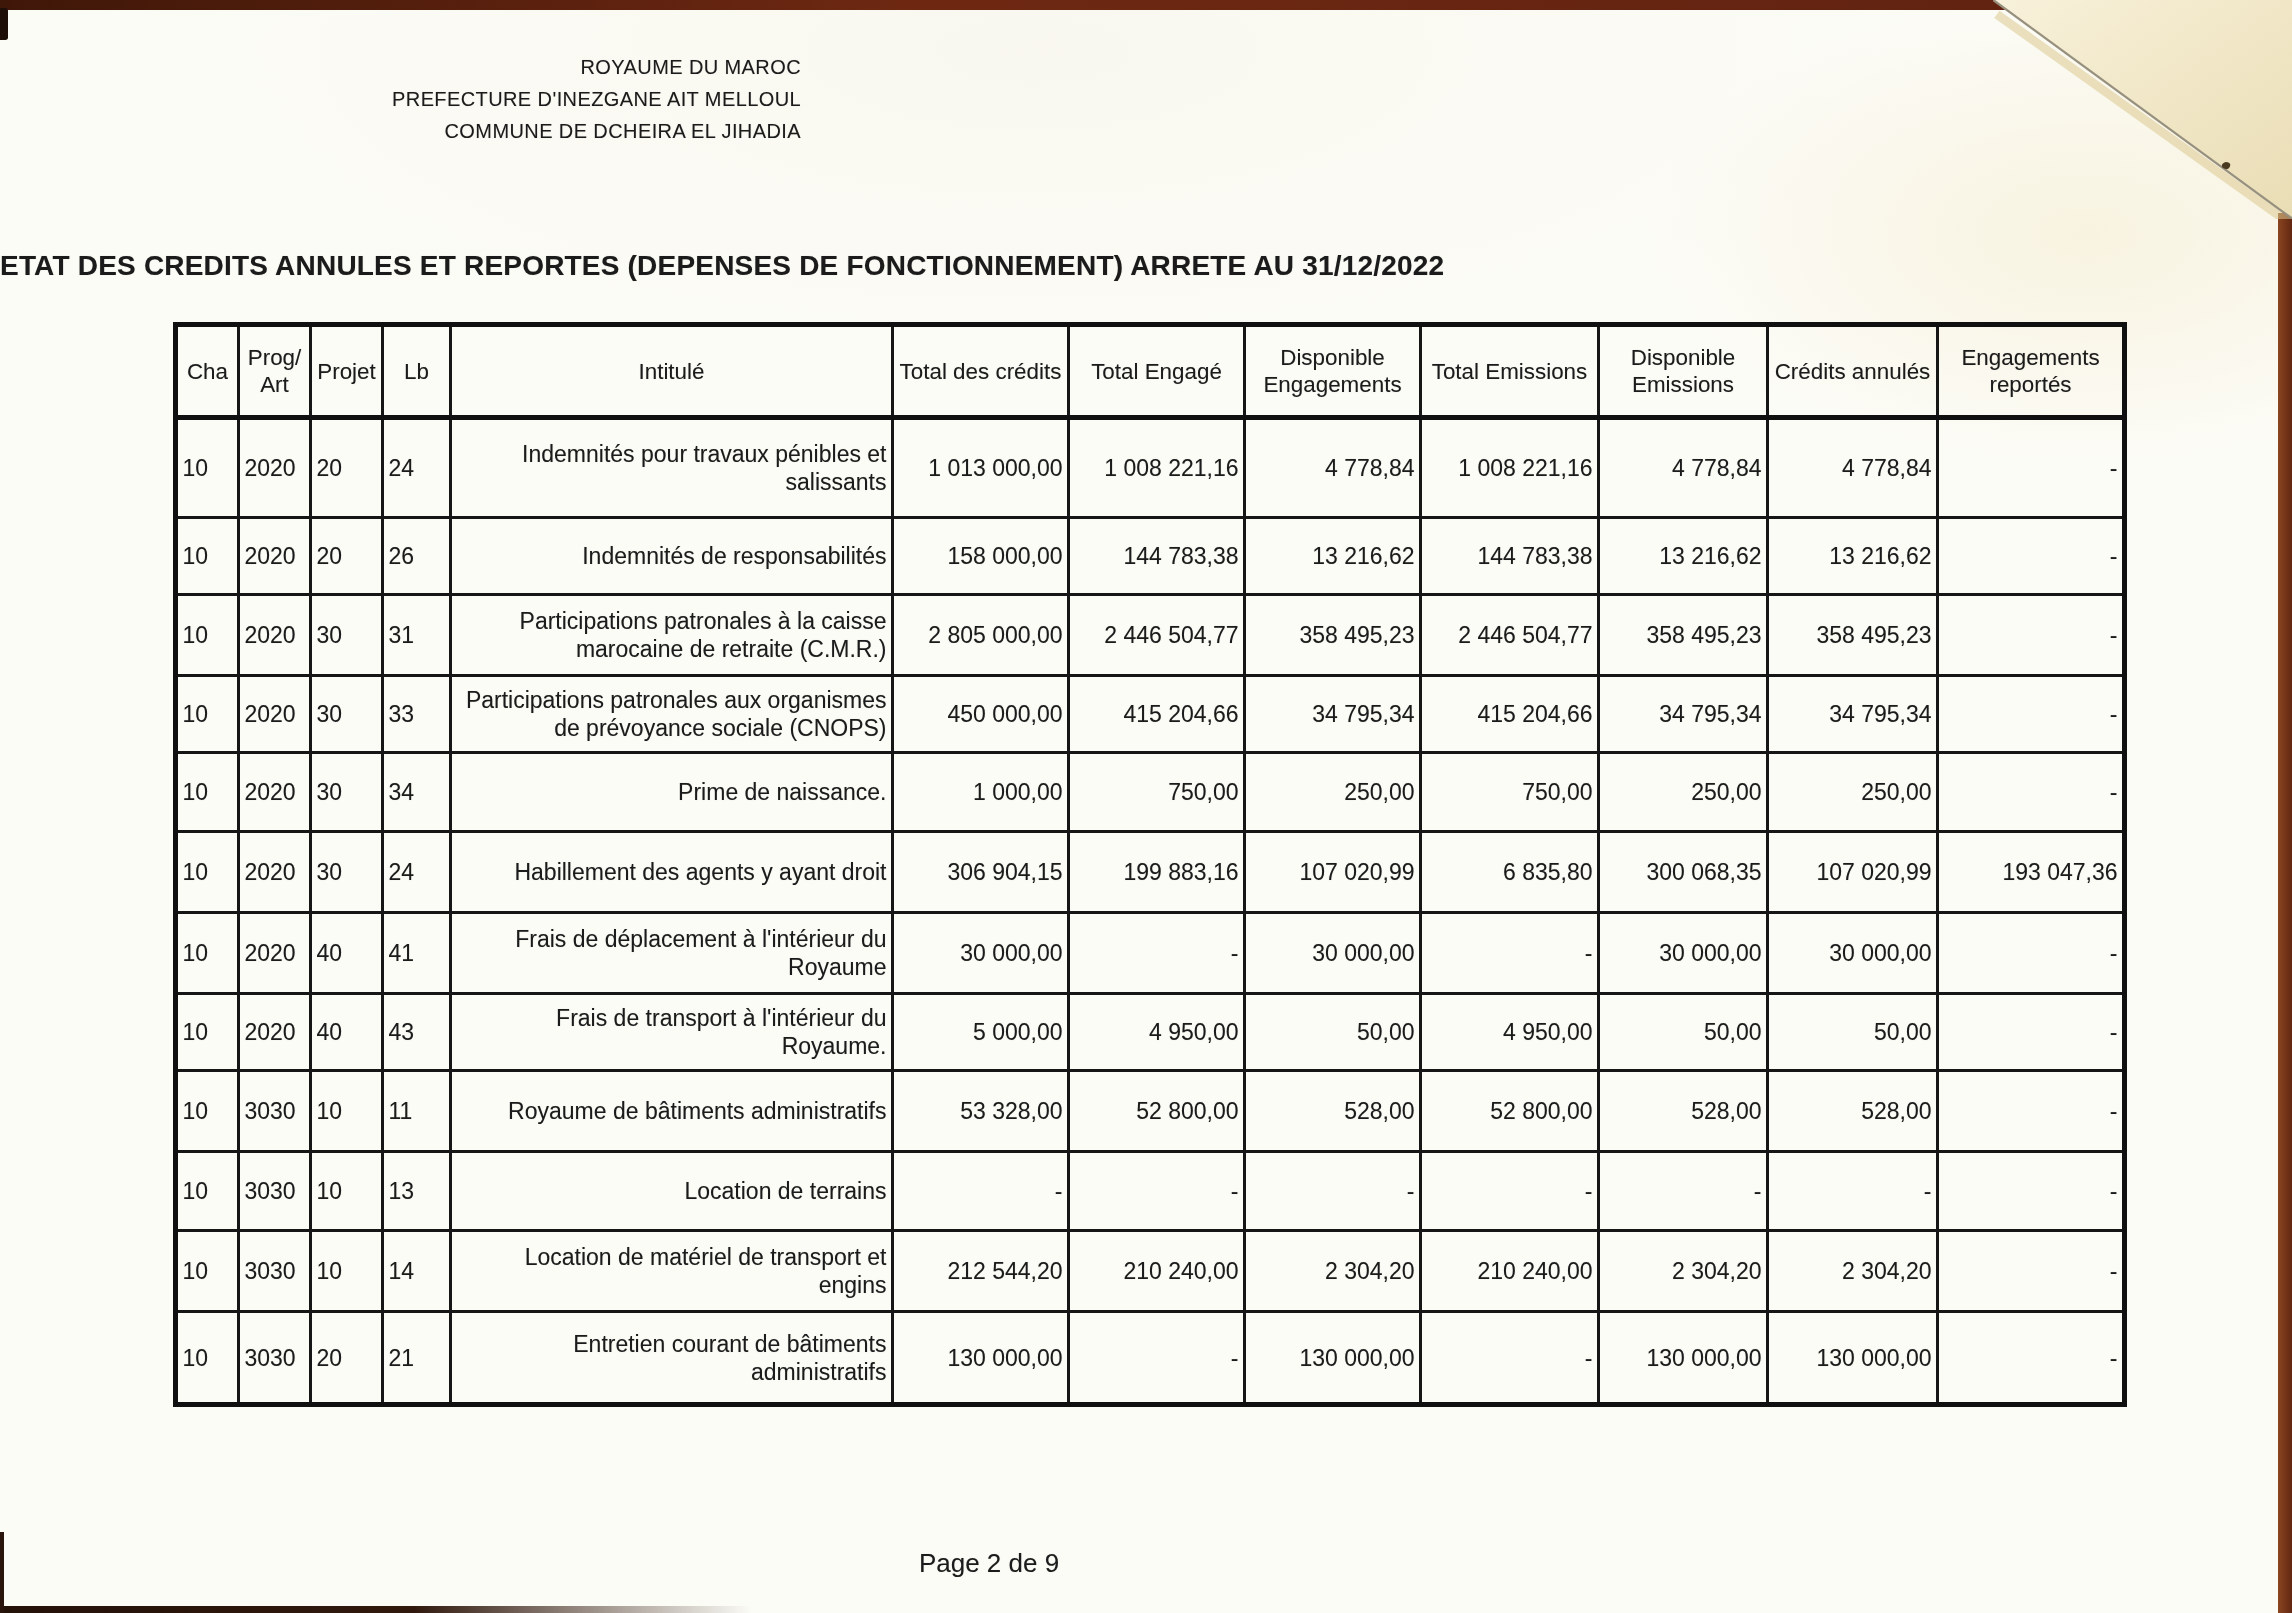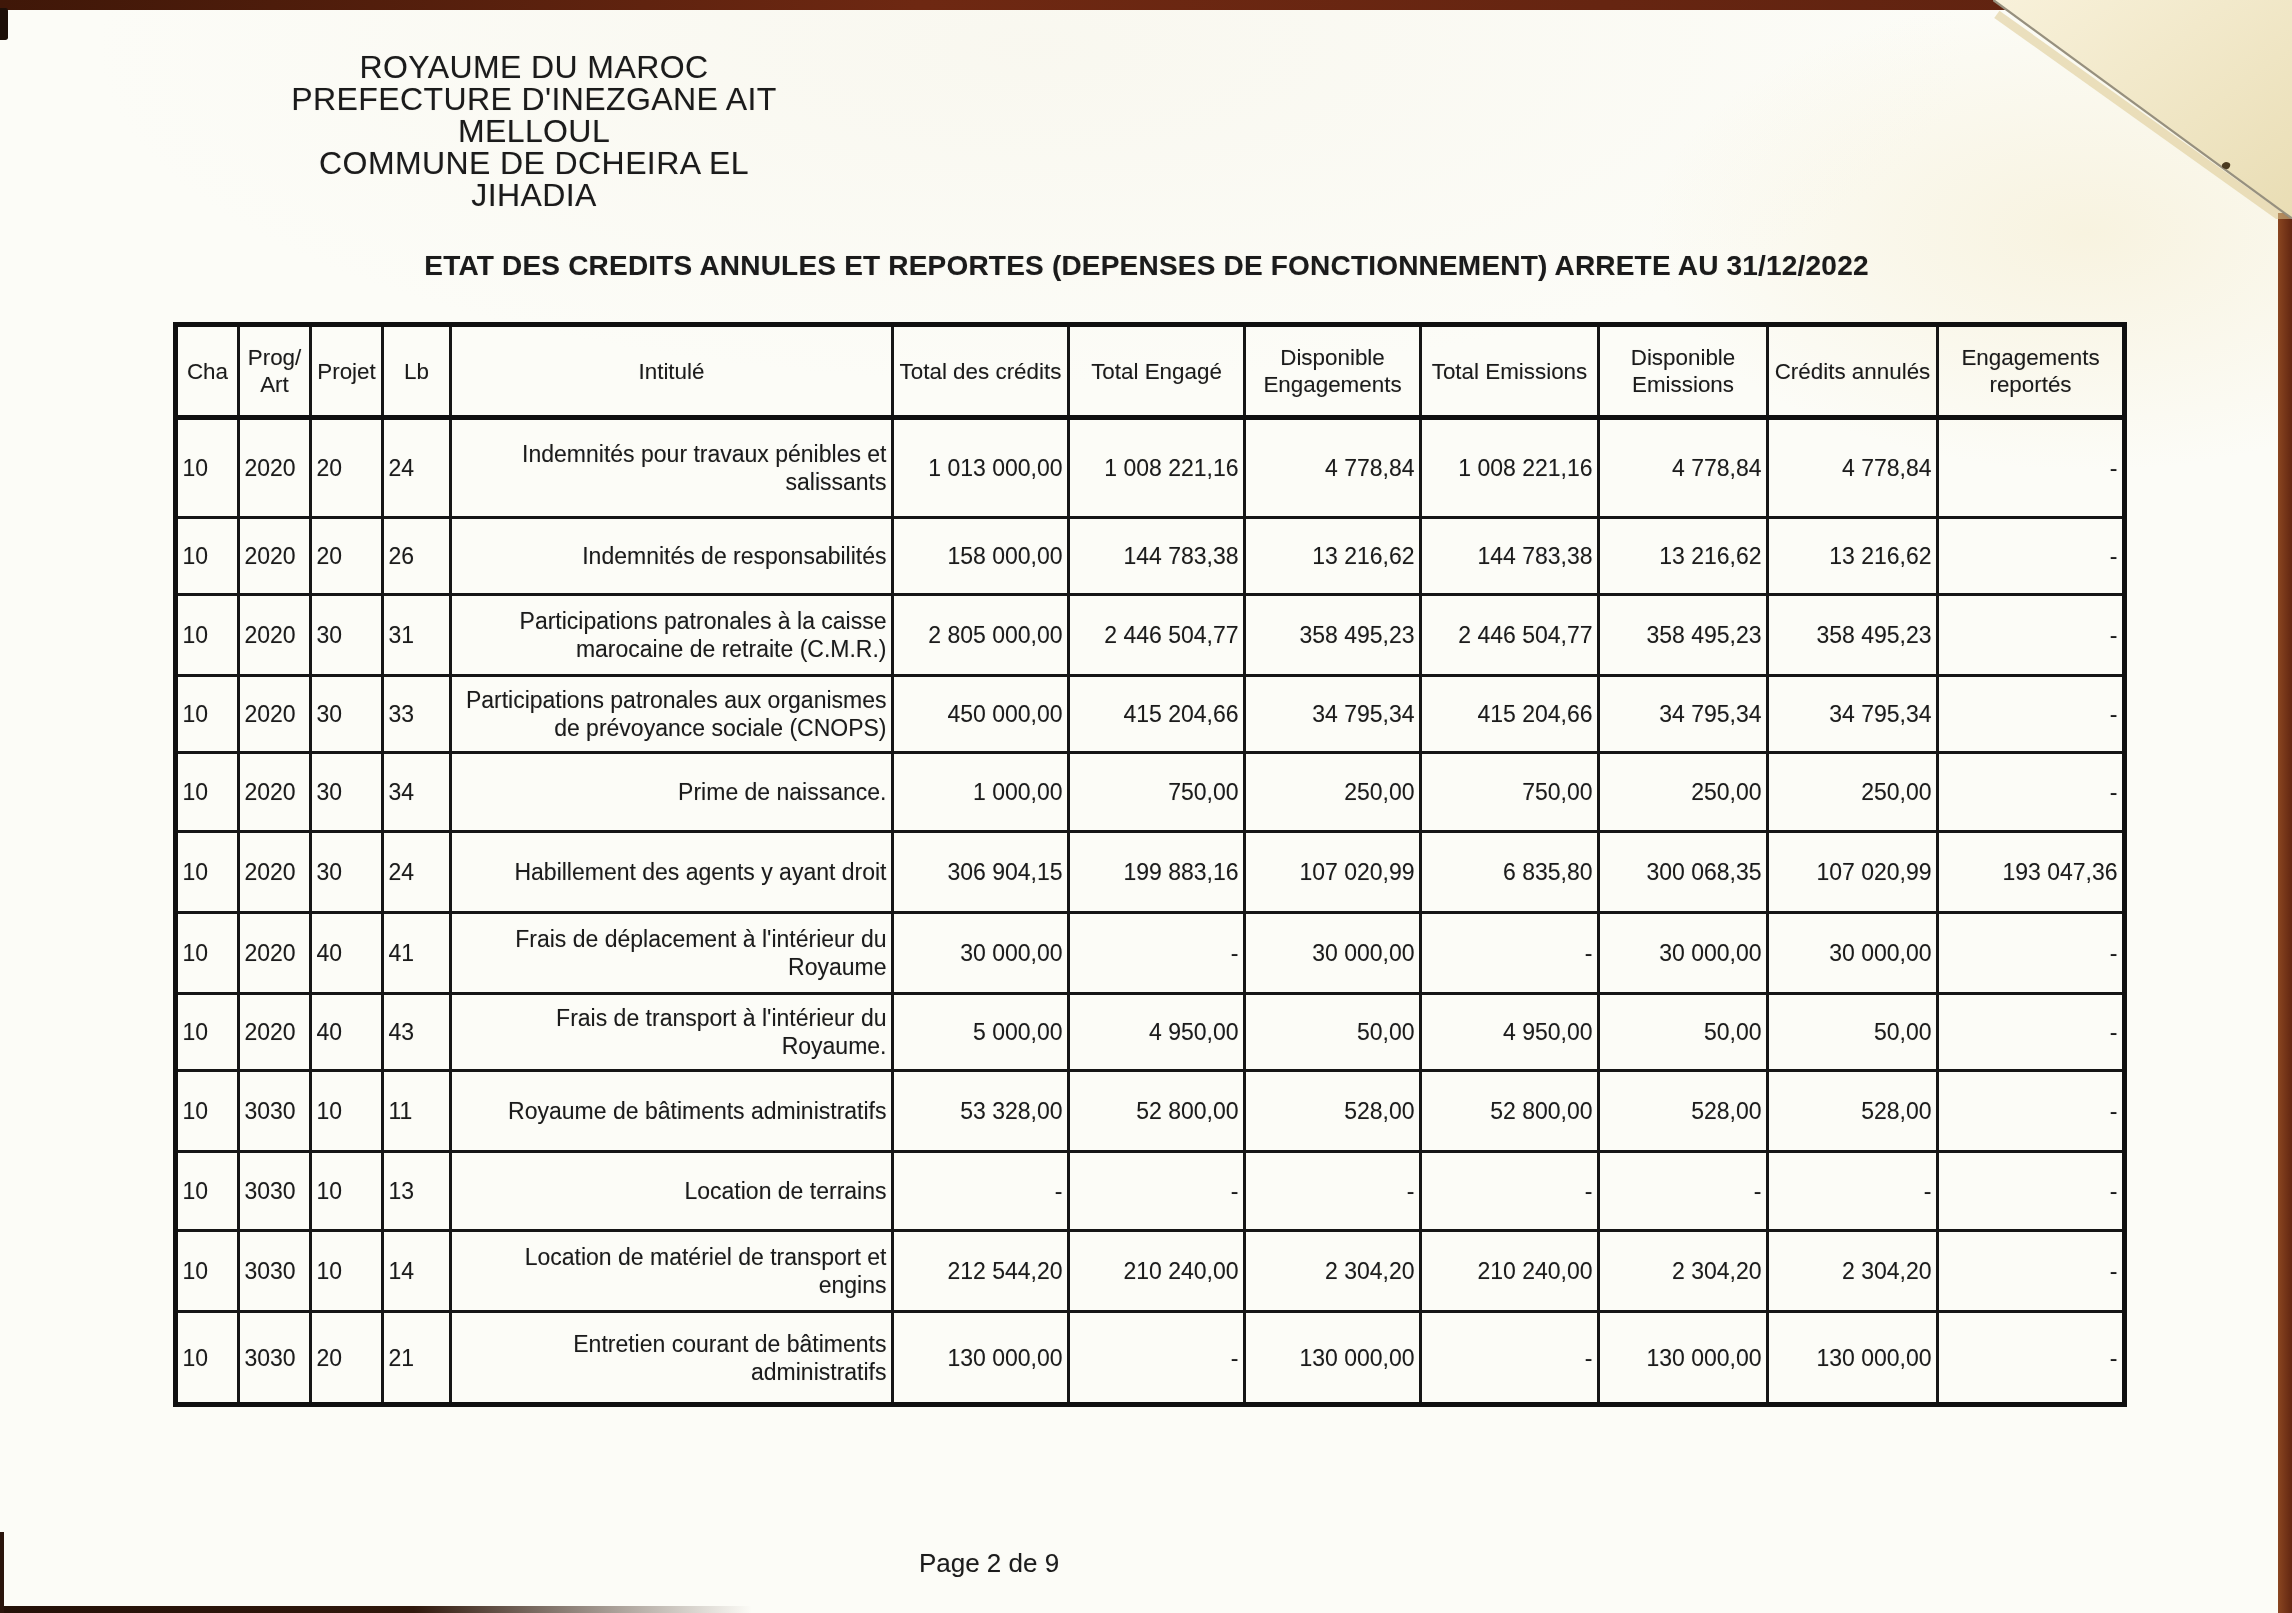--- a/index.html
+++ b/index.html
@@ -25,26 +25,26 @@
   .edge-right{position:absolute;top:213px;right:0;width:15px;height:1401px;
     background:linear-gradient(to right,#8a4520,#5f2410);}
   .edge-bottom{position:absolute;bottom:0;left:0;width:752px;height:8px;
     background:linear-gradient(to right,#241108,#30180c 55%,rgba(60,30,15,0));}
   .edge-left-bottom{position:absolute;bottom:0;left:0;width:3.6px;height:82px;background:#2a150c;}
   .fold{position:absolute;top:0;right:0;width:300px;height:219px;}
   .speck{position:absolute;top:162px;right:63px;width:8px;height:7.2px;background:#4a3a20;border-radius:60% 40% 55% 45%;transform:rotate(20deg);}
 
   .org{
     position:absolute;top:51px;left:267px;width:534px;
-    text-align:center;font-size:32px;line-height:32px;letter-spacing:0.4px;
+    text-align:right;font-size:20px;line-height:32px;letter-spacing:0.4px;
     text-shadow:0 0 0.9px rgba(25,25,25,.25);
   }
   .title{
     position:absolute;top:250px;left:0;width:2293px;
-    text-align:center;font-size:28px;font-weight:700;letter-spacing:0.2px;
+    text-align:left;font-size:28px;font-weight:700;letter-spacing:0.2px;
     text-shadow:0 0 0.9px rgba(25,25,25,.3);
   }
   .footer{
     position:absolute;top:1548px;left:0;width:1978px;
     text-align:center;font-size:26px;
     text-shadow:0 0 0.9px rgba(25,25,25,.25);
   }
 
   table.doc{
     position:absolute;top:322px;left:173px;width:1948px;

